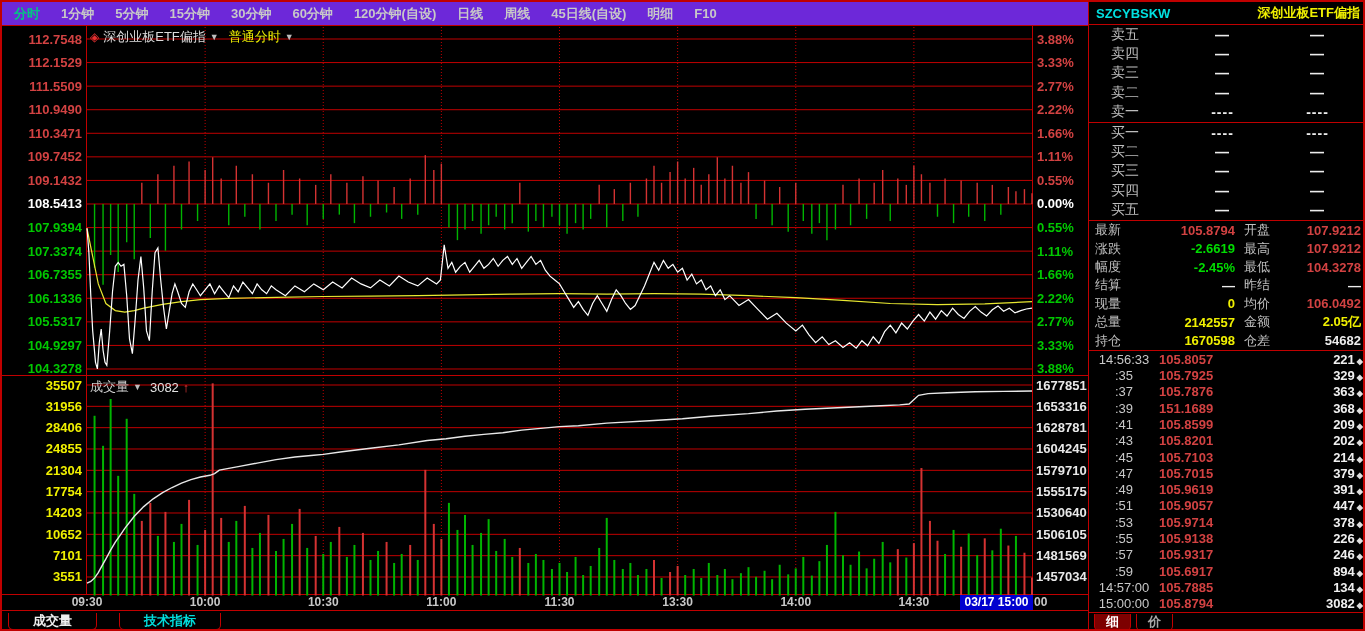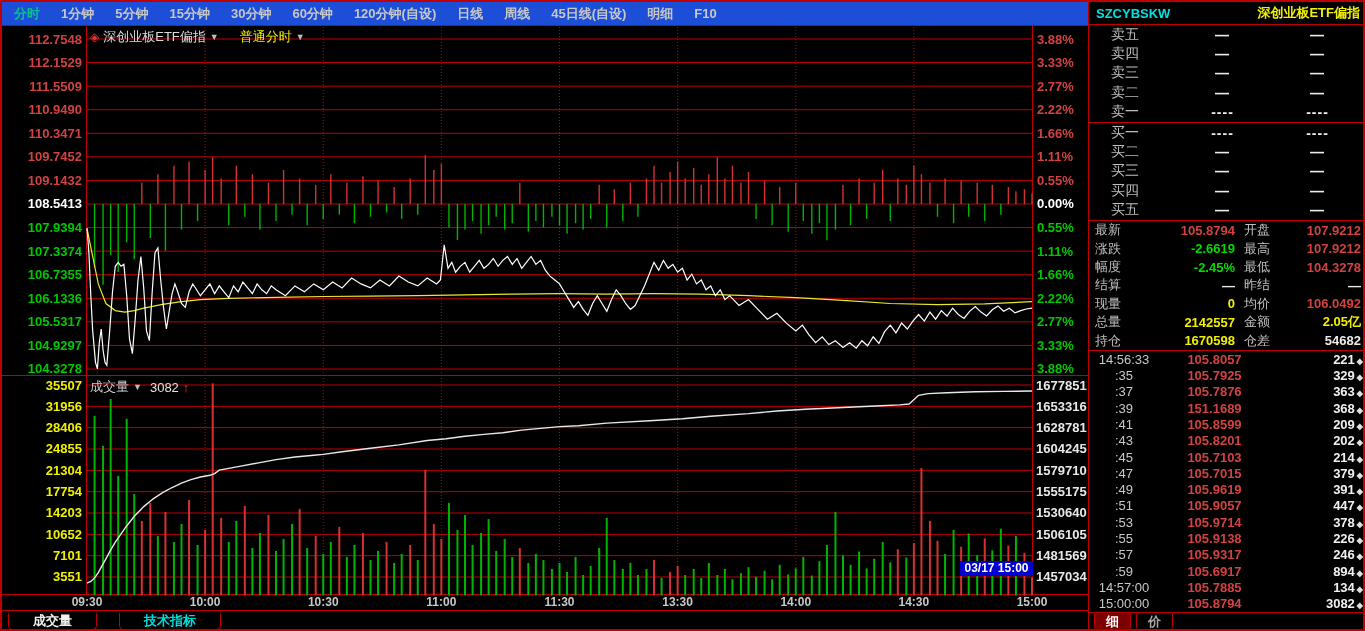--- a/index.html
+++ b/index.html
@@ -1,36 +1,36 @@
 <!DOCTYPE html>
 <html><head>
 <meta charset="utf-8">
 <style>
   html,body{margin:0;padding:0;background:#111;}
   #app{position:relative;width:1365px;height:631px;background:#000;
        border:2px solid #c00000;box-sizing:border-box;overflow:hidden;
        font-family:"Liberation Sans",sans-serif;}
   svg text{font-family:"Liberation Sans",sans-serif;font-weight:bold;}
   
-  .menubar{position:absolute;left:0;top:0;width:1085px;height:23px;background:#1d4ed8;
+  .menubar{position:absolute;left:0;top:0;width:1085px;height:23px;background:#6d28d9;
            border-bottom:1px solid #c00000;display:flex;align-items:center;
            gap:21px;padding-left:12px;z-index:5;}
   .menu-item{font-size:13px;font-weight:bold;color:#c8c8c8;cursor:default;white-space:nowrap;}
   .menu-item.active{color:#00c882;}
   
   .chart-title{position:absolute;left:88px;top:26px;z-index:4;font-size:13px;display:flex;align-items:center;gap:4px;}
   .diamond-ico{color:#e83030;font-size:12px;}
   .sym{color:#dcdcdc;}
-  .mode{color:#f0f000;margin-left:17px;}
+  .mode{color:#f0f000;margin-left:6px;}
   .caret{color:#bdbdbd;font-size:9px;}
   .vol-title{position:absolute;left:88px;top:376px;z-index:4;font-size:13px;display:flex;align-items:center;gap:4px;}
   .vol-lbl{color:#cfcfcf;}
   .vol-val{color:#e2e2e2;margin-left:4px;}
   .up-arrow{color:#ff4040;font-weight:bold;}
-  .date-chip{position:absolute;left:958px;top:559px;width:73px;height:15px;background:#0000cf;
+  .date-chip{position:absolute;left:958px;top:593px;width:73px;height:15px;background:#0000cf;
              color:#fff;font-size:12px;font-weight:bold;text-align:center;line-height:15px;z-index:6;}
   
   .bl-tabs{position:absolute;left:0;top:608px;width:1086px;height:21px;background:#000;
            border-top:1px solid #c00000;display:flex;gap:22px;padding-left:6px;z-index:5;}
   .bl-tab{margin-top:2px;height:16px;line-height:16px;padding:0 24px;border:1px solid #c00000;
           border-top:none;border-radius:0 0 5px 5px;font-size:13px;font-weight:bold;}
   .bl-tab.active{color:#f0f0f0;}
   .bl-tab.alt{color:#00dcdc;}
   
   .right-panel{position:absolute;left:1086px;top:0;width:279px;height:631px;background:#000;
@@ -48,21 +48,21 @@
   .rp-info{flex:0 0 129px;border-top:1px solid #c00000;display:flex;flex-direction:column;justify-content:space-around;}
   .info-row{display:flex;align-items:center;font-size:13px;}
   .info-l{flex:0 0 54px;padding-left:6px;color:#c0c0c0;}
   .info-v1{flex:0 0 86px;text-align:right;font-weight:bold;}
   .info-l2{flex:0 0 52px;padding-left:9px;color:#c0c0c0;}
   .info-v2{flex:1;text-align:right;padding-right:6px;font-weight:bold;}
   .c-r{color:#d24242;} .c-g{color:#00dc00;} .c-y{color:#f0f000;} .c-w{color:#ececec;}
   .rp-ticks{flex:1;border-top:1px solid #c00000;display:flex;flex-direction:column;justify-content:space-around;overflow:hidden;}
   .tick-row{display:flex;align-items:center;font-size:13px;}
   .tick-time{flex:0 0 70px;text-align:center;color:#c8c8c8;}
-  .tick-price{flex:0 0 111px;text-align:center;color:#d24242;font-weight:bold;}
+  .tick-price{flex:0 0 111px;text-align:left;color:#d24242;font-weight:bold;}
   .tick-vol{flex:1;text-align:right;padding-right:4px;color:#f0f0f0;font-weight:bold;}
   .tick-dia{font-size:8px;color:#e0e0e0;margin-left:2px;}
   .rp-tabs{flex:0 0 20px;border-top:1px solid #c00000;display:flex;gap:5px;padding-left:5px;}
   .rp-tab{margin-top:1px;height:16px;line-height:16px;padding:0 11px;border:1px solid #c00000;
           border-top:none;border-radius:0 0 5px 5px;font-size:13px;font-weight:bold;color:#a8a8a8;}
   .rp-tab.active{background:#7d0000;color:#fff;}
 </style>
 </head>
 <body>
 

